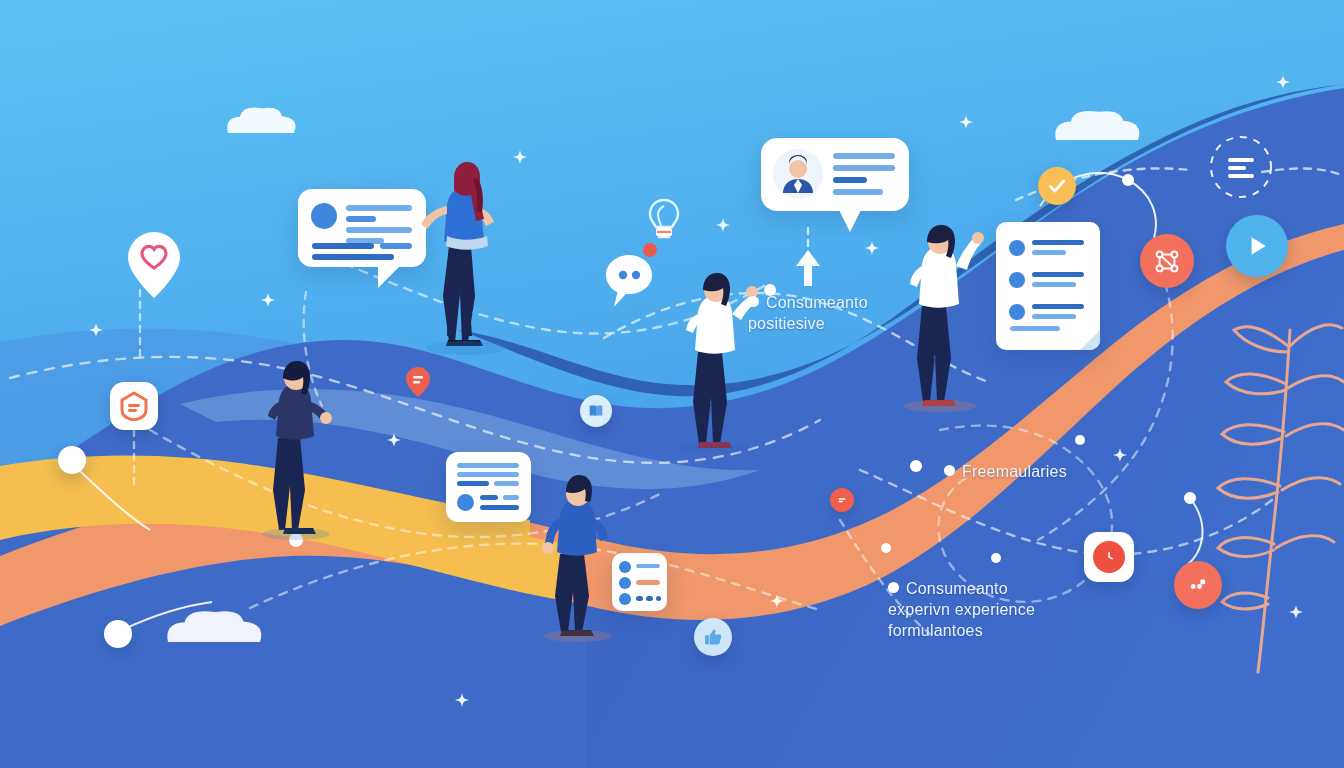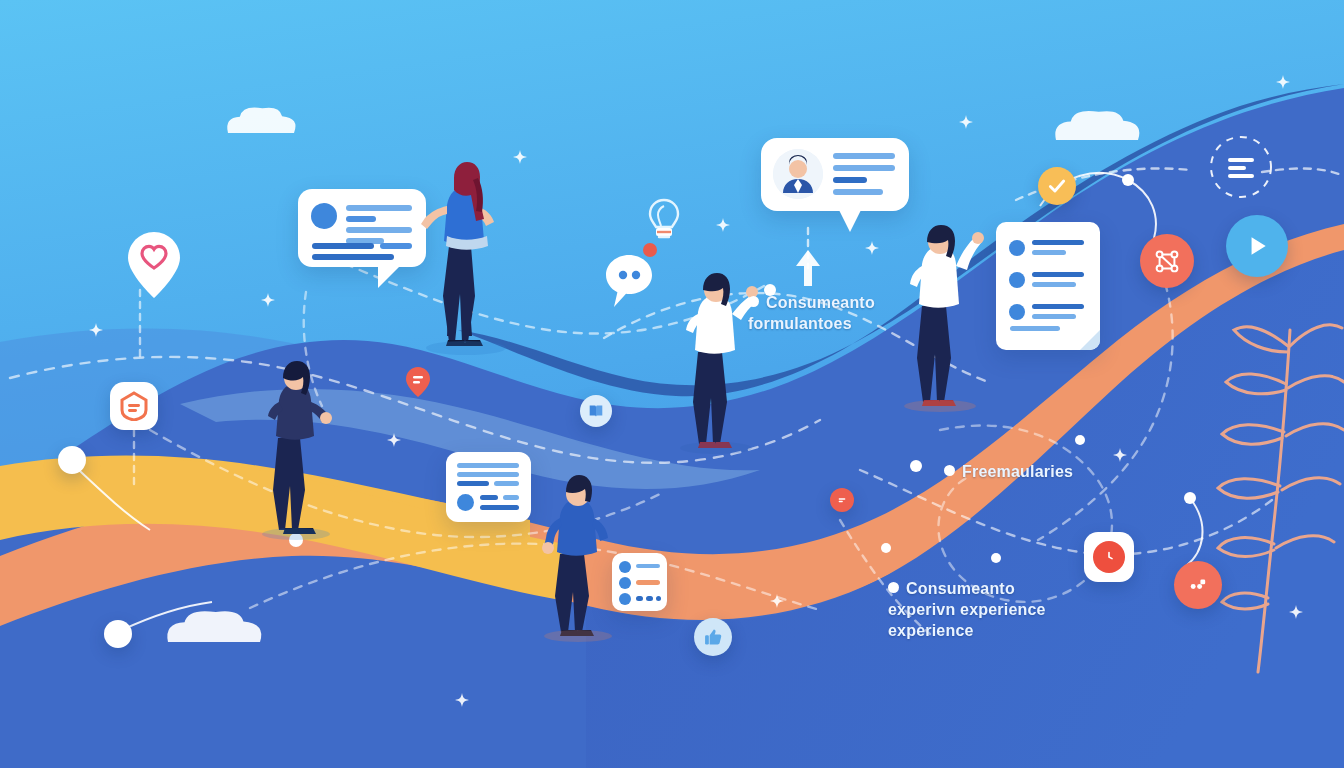--- a/index.html
+++ b/index.html
@@ -2,21 +2,21 @@
 <html><head>
 <meta charset="utf-8">
 <style>
   html,body{margin:0;padding:0;background:#0b1220;}
   body{font-family:"Liberation Sans",sans-serif;}
   #stage{position:relative;width:1344px;height:768px;overflow:hidden;background:#4FB3EC;}
   #stage svg.layer{position:absolute;left:0;top:0;width:1344px;height:768px;display:block;}
   .abs{position:absolute;}
 
   
-  .journey-label{position:absolute;color:#EAF4FF;font-size:16px;line-height:21px;font-weight:700;
+  .journey-label{position:absolute;color:#EAF4FF;font-size:16px;line-height:21px;font-weight:400;
     letter-spacing:.2px;text-shadow:0 1px 2px rgba(10,40,90,.35);max-width:220px;}
   .journey-label .dot{display:inline-block;width:11px;height:11px;border-radius:50%;
     background:#fff;margin-right:7px;vertical-align:1px;}
 
   
   .card{position:absolute;background:#FFFFFF;border-radius:14px;
     box-shadow:0 8px 22px rgba(18,52,104,.18);}
   .line{background:#4C8FE0;border-radius:3px;height:6px;}
   .line.l2{background:#74AEEA;}
   .line.l3{background:#2F6DC4;}
@@ -469,30 +469,30 @@
       <path d="M562,630 l15,0 l3,6 l-20,0 Z" fill="#111A3A"></path>
       <path d="M578,630 l13,0 l3,6 l-18,0 Z" fill="#111A3A"></path>
       <ellipse cx="578" cy="636" rx="34" ry="6" fill="#D9805A" opacity="0.25"></ellipse>
     </g>
   </svg>
 
   <div class="journey-label" style="left:748px;top:292px;">
     <div>
       <span class="dot"></span><span>Consumeanto</span>
     </div>
-    <div>formulantoes</div>
+    <div>positiesive</div>
   </div>
 
   <div class="journey-label" style="left:944px;top:461px;">
     <div>
       <span class="dot"></span><span>Freemaularies</span>
     </div>
   </div>
 
   <div class="journey-label" style="left:888px;top:578px;">
     <div>
       <span class="dot"></span><span>Consumeanto</span>
     </div>
     <div>experivn experience</div>
-    <div>experience</div>
+    <div>formulantoes</div>
   </div>
 
 </div>
 
 </body></html>

